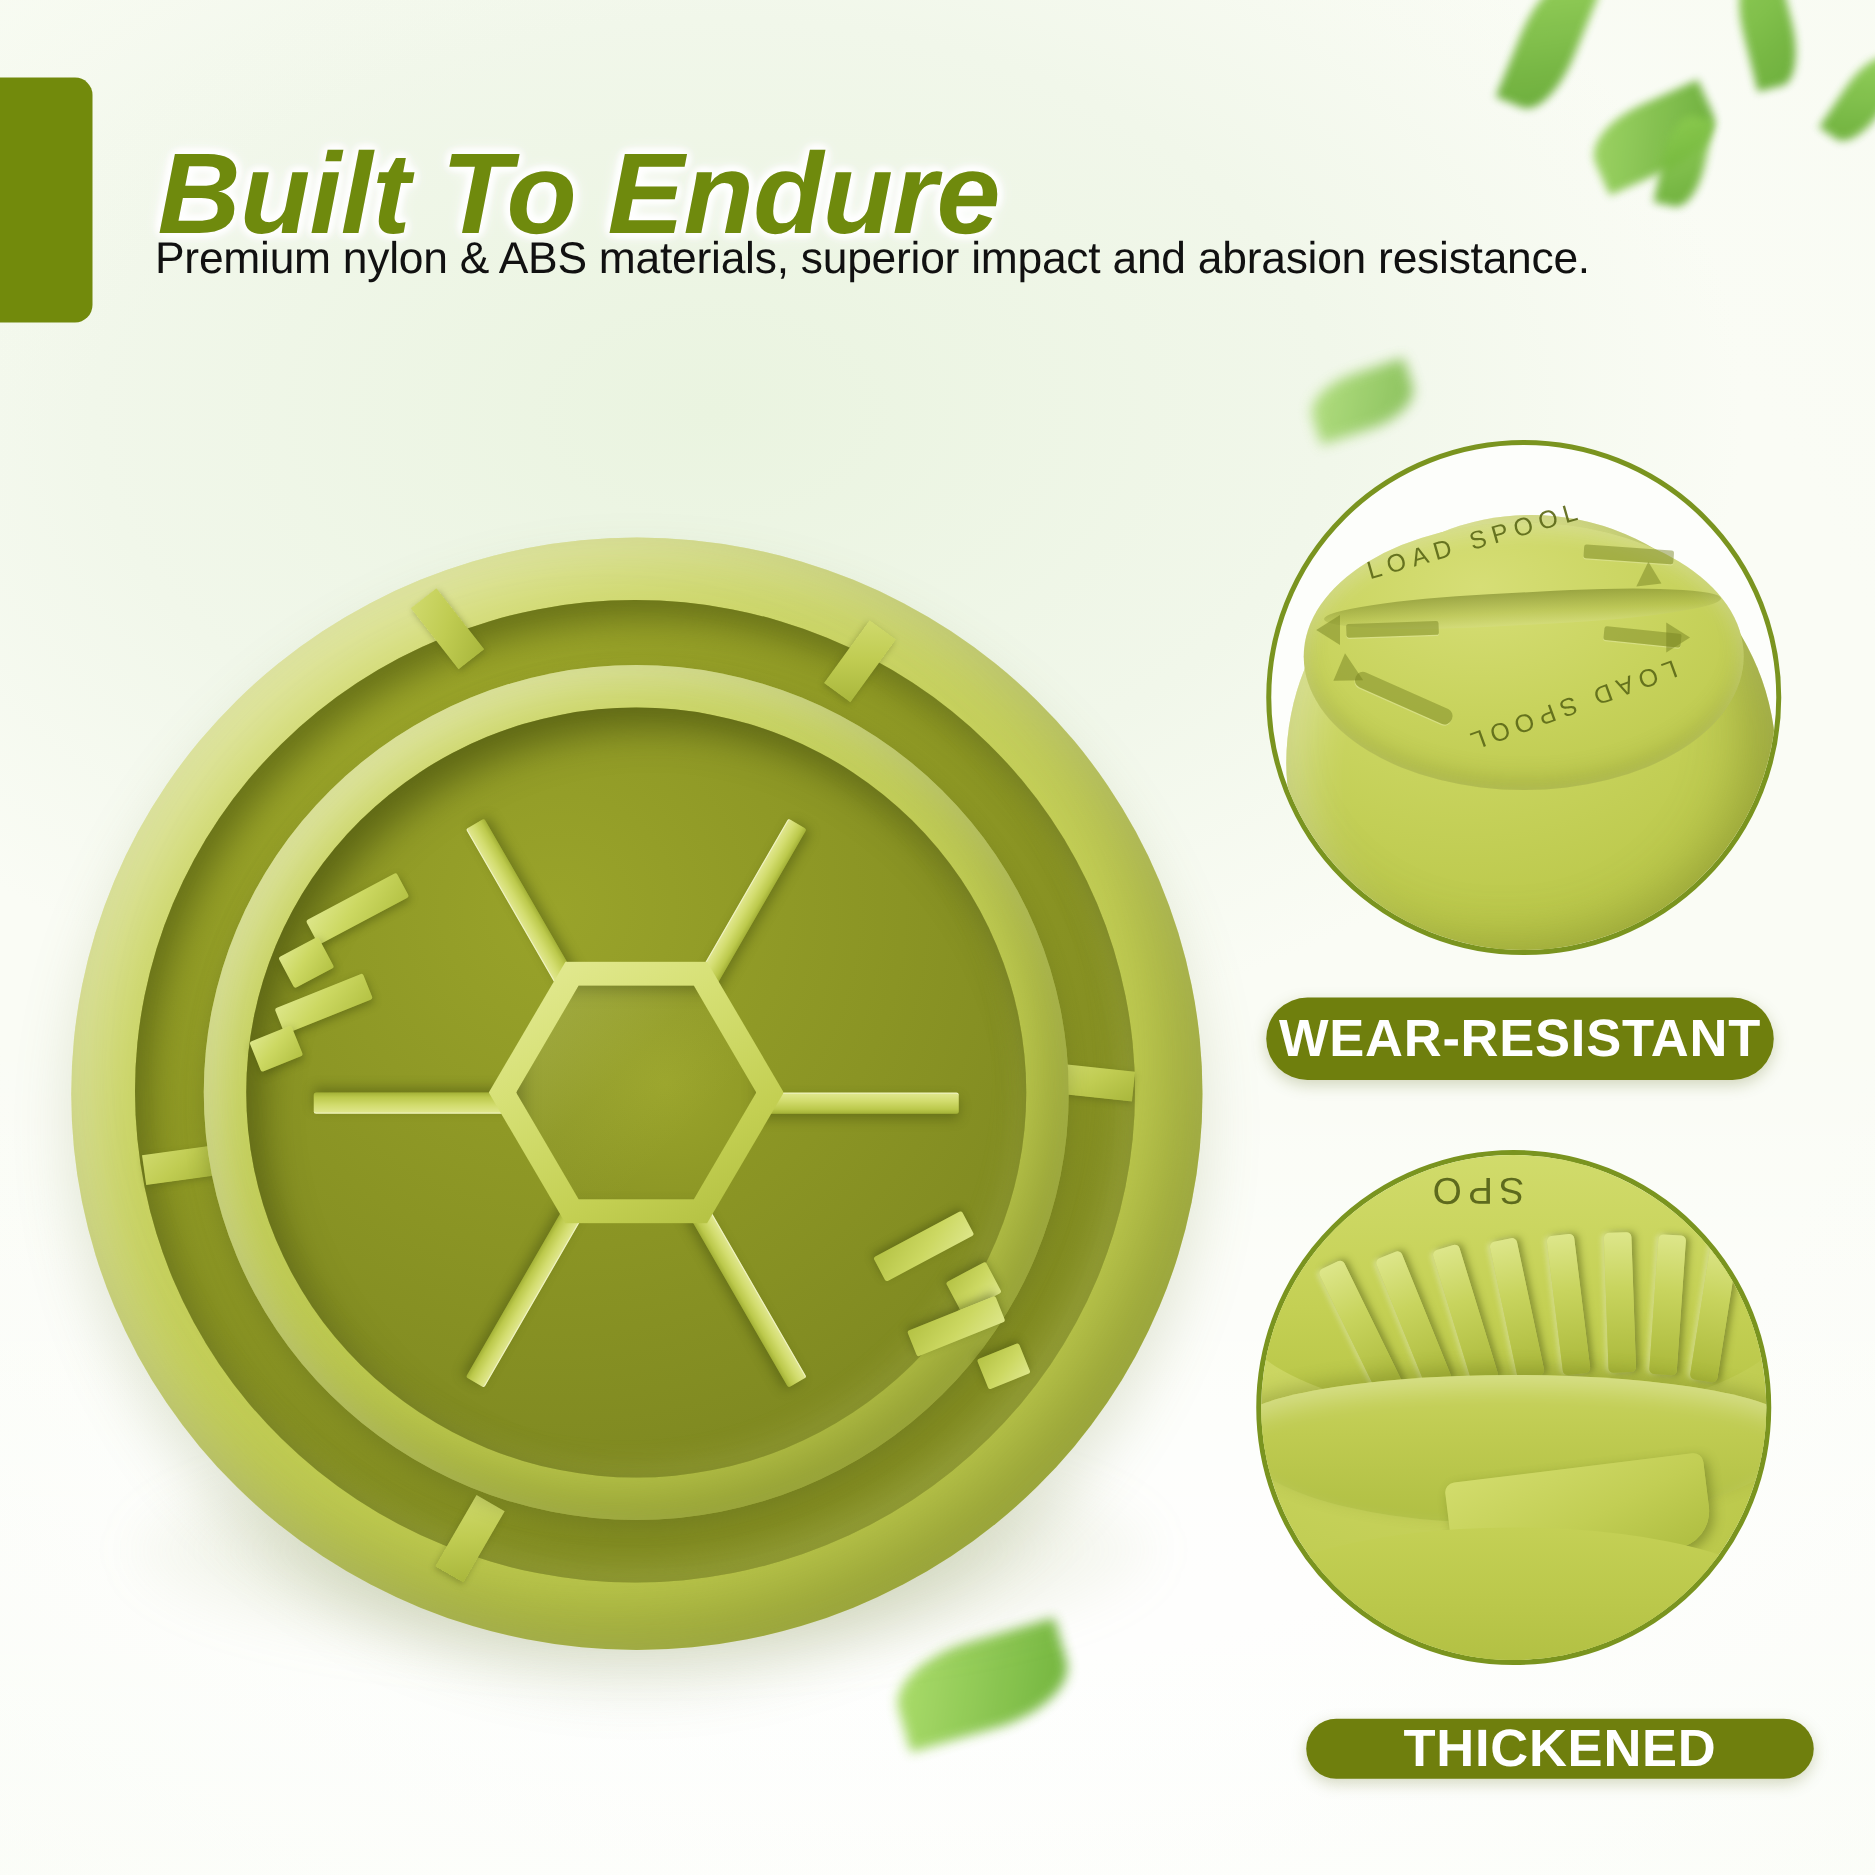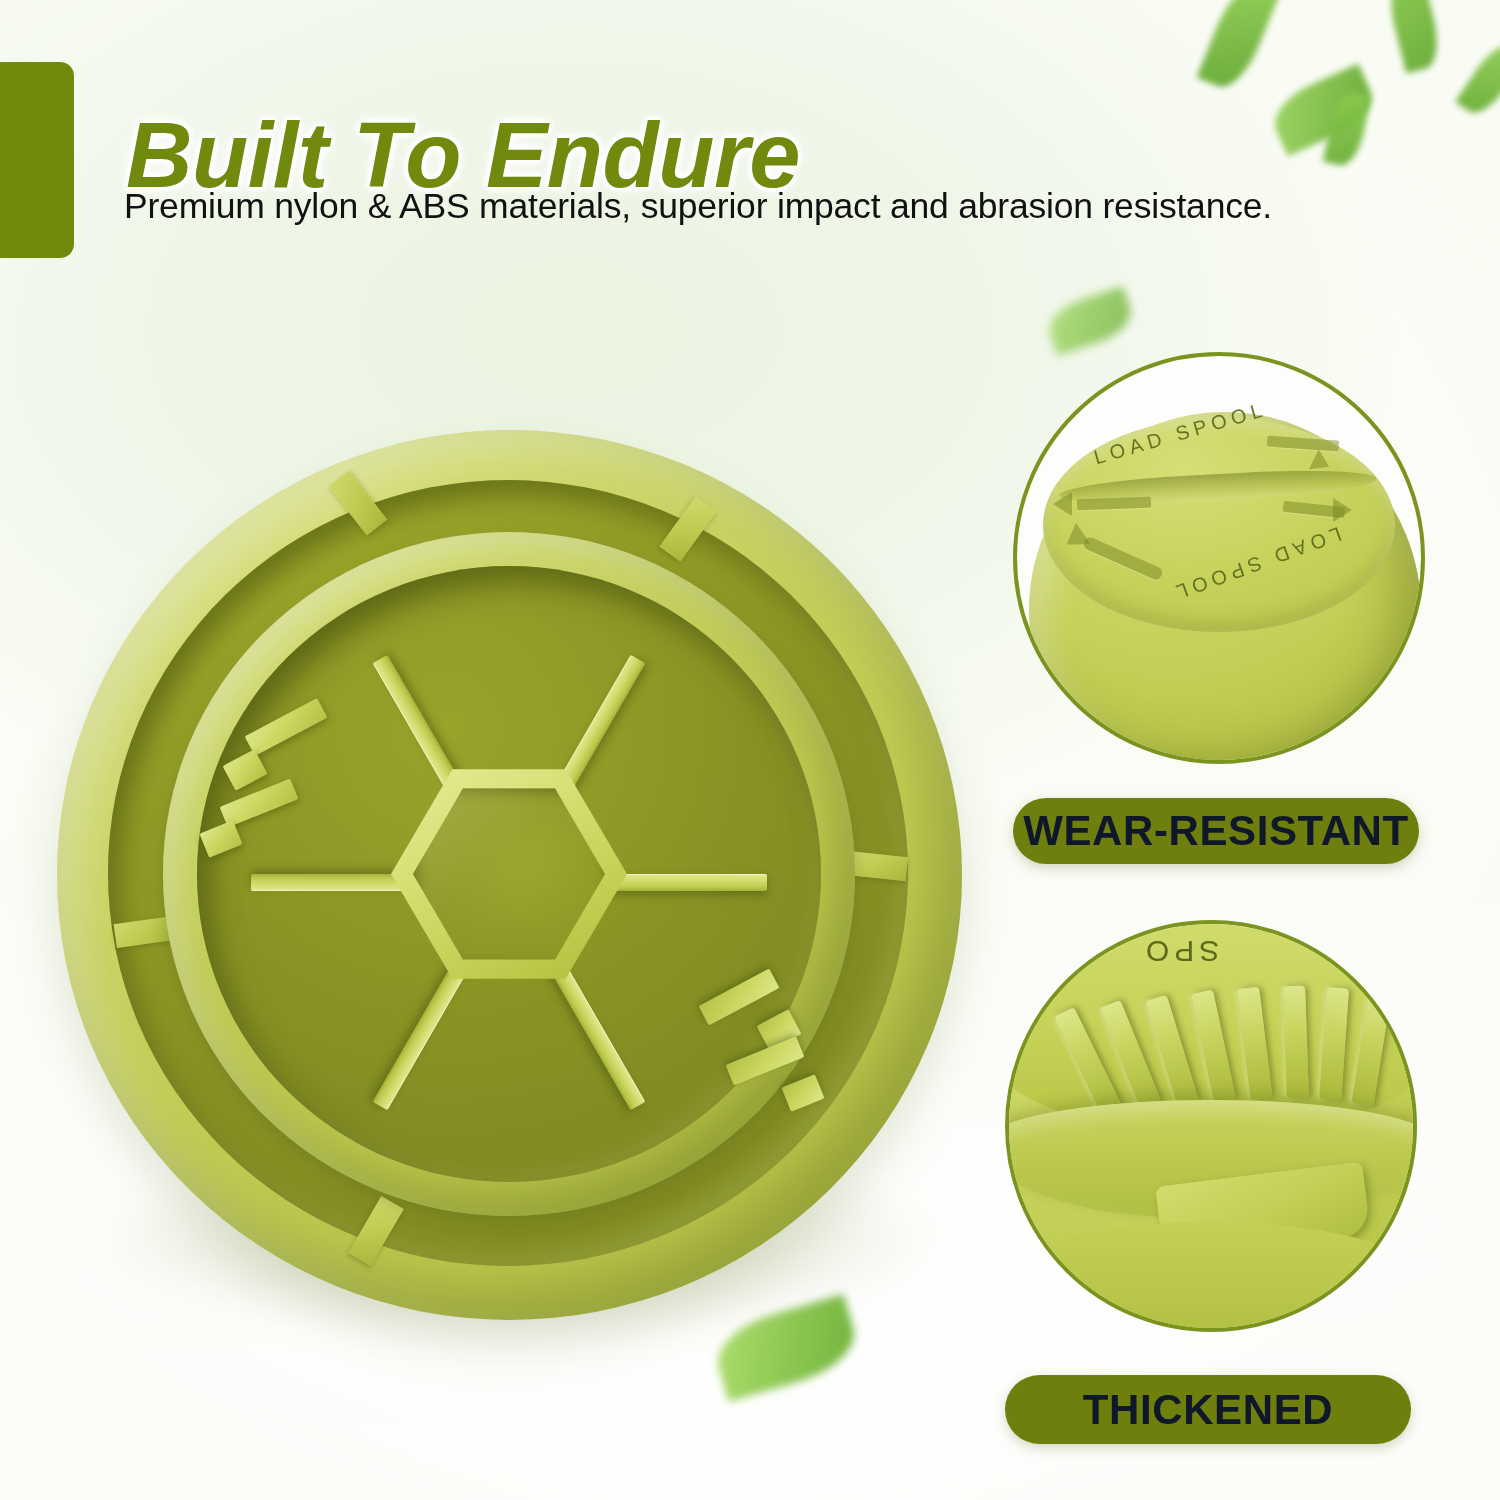--- a/index.html
+++ b/index.html
@@ -332,31 +332,31 @@
     color: #4e5a14;
     transform: rotate(180deg);
     opacity: .88;
   }
 
   
   .badge {
     position: absolute;
     background: #6f7f0d;
     border-radius: 40px;
-    color: #0f172a;
+    color: #ffffff;
     font-size: 42px;
     font-weight: 700;
     letter-spacing: 0.6px;
     display: flex;
     align-items: center;
     justify-content: center;
     box-shadow: 0 4px 12px rgba(90,102,20,0.25);
   }
   #badge-wear { left: 1013px; top: 798px; width: 406px; height: 66px; }
-  #badge-thick { left: 1005px; top: 1375px; width: 406px; height: 69px; }
+  #badge-thick { left: 1045px; top: 1375px; width: 406px; height: 48px; }
 </style>
 </head>
 <body>
 
 <div id="bg"></div>
 <div id="bg-sheen"></div>
 <div id="bg-vig"></div>
 
 <div class="leaf" style="left:1215px; top:-18px; width:46px; height:108px; background:linear-gradient(150deg,#8dcc4e,#5ea52b); transform:rotate(22deg);"></div>
 <div class="leaf" style="left:1394px; top:-26px; width:40px; height:96px; background:linear-gradient(150deg,#86c848,#60a72c); transform:rotate(-14deg);"></div>

